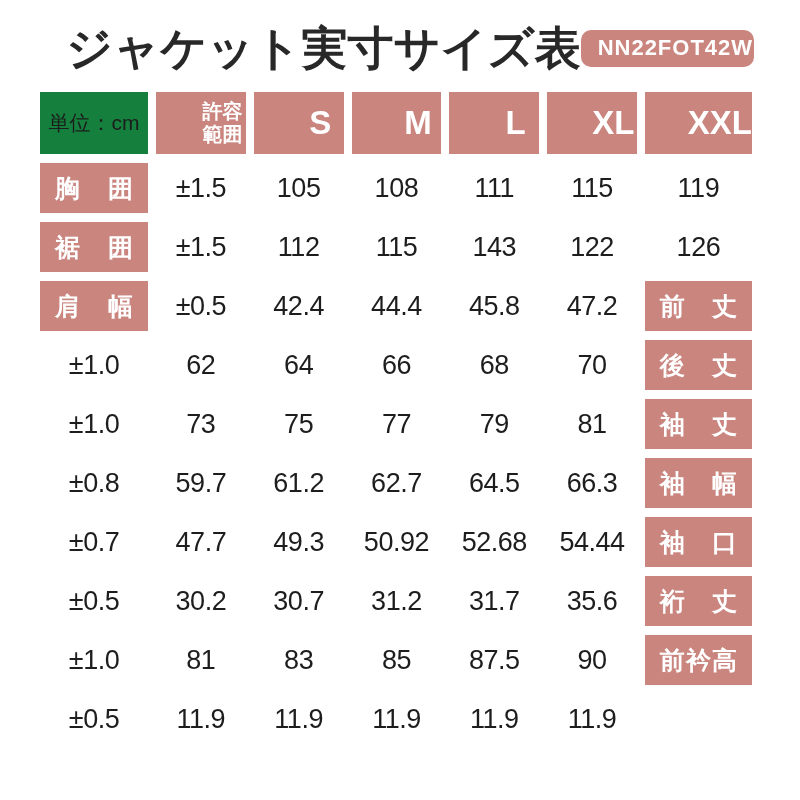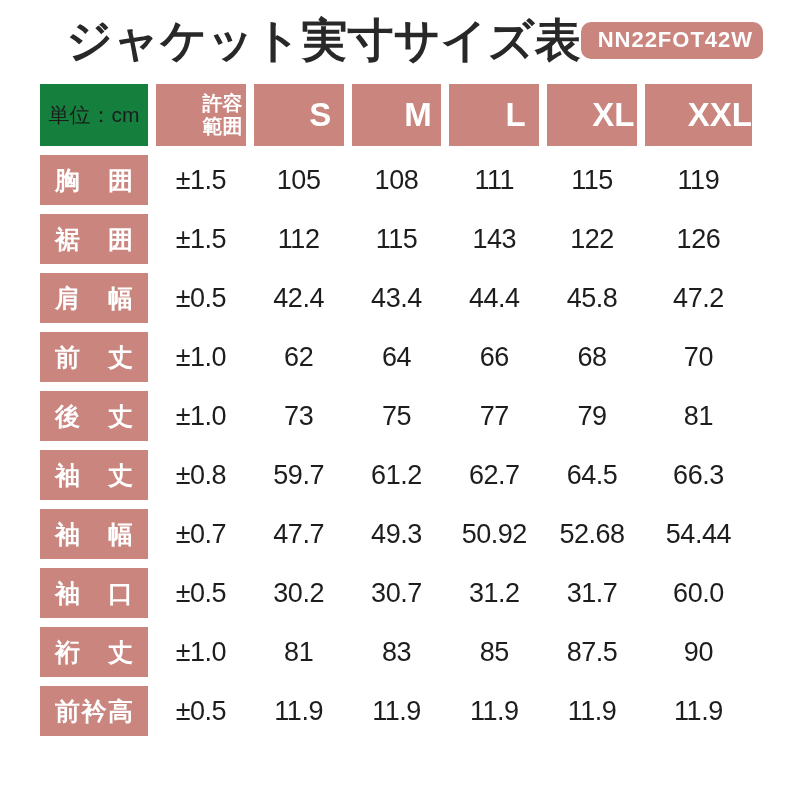--- a/index.html
+++ b/index.html
@@ -13,21 +13,21 @@
     overflow: hidden;
     font-family: "Liberation Sans", "DejaVu Sans", sans-serif;
   }
   .page {
     width: 800px;
     height: 800px;
     position: relative;
   }
   .header-bar {
     width: 712px;
-    margin: 8px 0 0 40px;
+    margin: 16px 0 0 40px;
     height: 64px;
     display: flex;
     align-items: center;
     justify-content: space-between;
     text-align: right;
   }
   .title {
     margin: 0 0 0 26px;
     font-size: 46px;
     font-weight: 800;
@@ -36,21 +36,21 @@
     line-height: 1.1;
     white-space: nowrap;
   }
   .badge {
     display: inline-block;
     background: var(--accent, #c9857e);
     color: #ffffff;
     font-size: 22px;
     font-weight: 700;
     letter-spacing: 1px;
-    padding: 5px 10px 6px 17px;
+    padding: 5px 1px 6px 17px;
     border-radius: 10px;
     white-space: nowrap;
   }
   .grid {
     width: 712px;
     margin: 12px 0 0 40px;
     display: grid;
     grid-template-columns: 108px repeat(6, 1fr);
     grid-template-rows: 62px repeat(10, 50px);
     column-gap: 8px;
@@ -135,21 +135,20 @@
       <div class="cell data-cell data-cell-bg row-odd">115</div>
       <div class="cell data-cell data-cell-bg row-odd">143</div>
       <div class="cell data-cell data-cell-bg row-odd">122</div>
       <div class="cell data-cell data-cell-bg row-odd">126</div>
       <div class="cell label-cell row-even">
         <span>肩</span>
         <span>幅</span>
       </div>
       <div class="cell data-cell data-cell-bg row-even">±0.5</div>
       <div class="cell data-cell data-cell-bg row-even">42.4</div>
-      <div class="cell data-cell data-cell-bg row-even">43.4</div>
       <div class="cell data-cell data-cell-bg row-even">44.4</div>
       <div class="cell data-cell data-cell-bg row-even">45.8</div>
       <div class="cell data-cell data-cell-bg row-even">47.2</div>
       <div class="cell label-cell row-odd">
         <span>前</span>
         <span>丈</span>
       </div>
       <div class="cell data-cell data-cell-bg row-odd">±1.0</div>
       <div class="cell data-cell data-cell-bg row-odd">62</div>
       <div class="cell data-cell data-cell-bg row-odd">64</div>
@@ -188,21 +187,21 @@
       <div class="cell data-cell data-cell-bg row-even">54.44</div>
       <div class="cell label-cell row-odd">
         <span>袖</span>
         <span>口</span>
       </div>
       <div class="cell data-cell data-cell-bg row-odd">±0.5</div>
       <div class="cell data-cell data-cell-bg row-odd">30.2</div>
       <div class="cell data-cell data-cell-bg row-odd">30.7</div>
       <div class="cell data-cell data-cell-bg row-odd">31.2</div>
       <div class="cell data-cell data-cell-bg row-odd">31.7</div>
-      <div class="cell data-cell data-cell-bg row-odd">60.0</div>
+      <div class="cell data-cell data-cell-bg row-odd">35.6</div>
       <div class="cell label-cell row-even">
         <span>裄</span>
         <span>丈</span>
       </div>
       <div class="cell data-cell data-cell-bg row-even">±1.0</div>
       <div class="cell data-cell data-cell-bg row-even">81</div>
       <div class="cell data-cell data-cell-bg row-even">83</div>
       <div class="cell data-cell data-cell-bg row-even">85</div>
       <div class="cell data-cell data-cell-bg row-even">87.5</div>
       <div class="cell data-cell data-cell-bg row-even">90</div>

